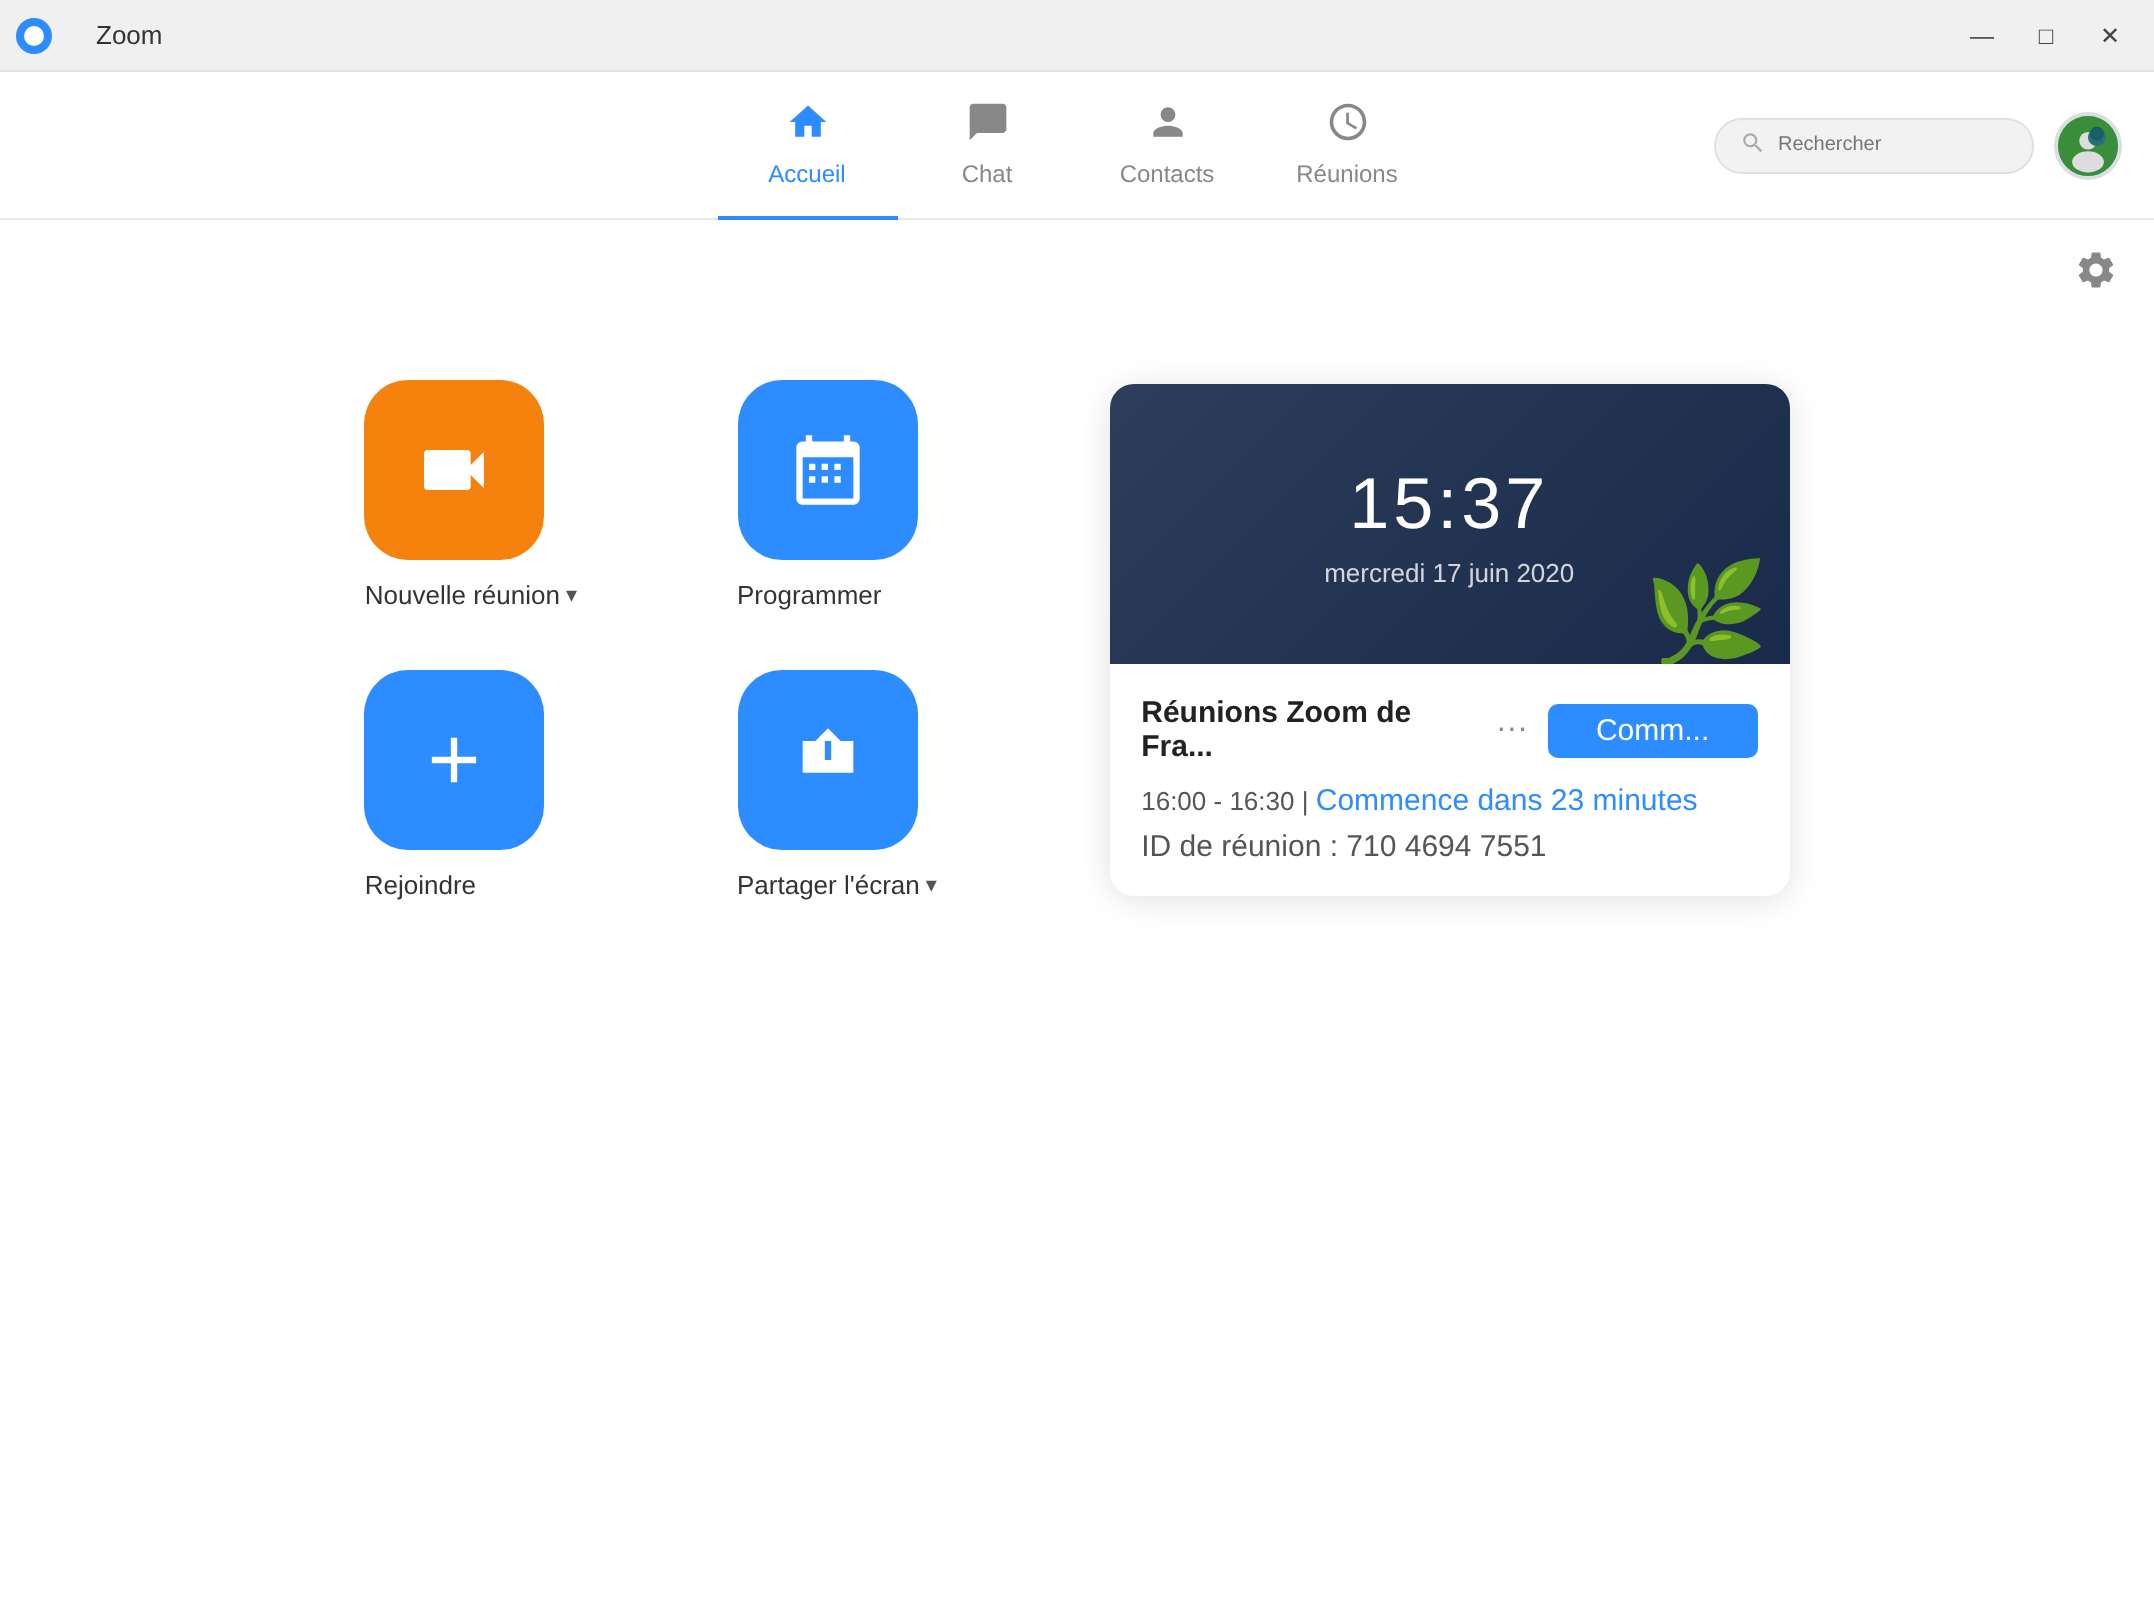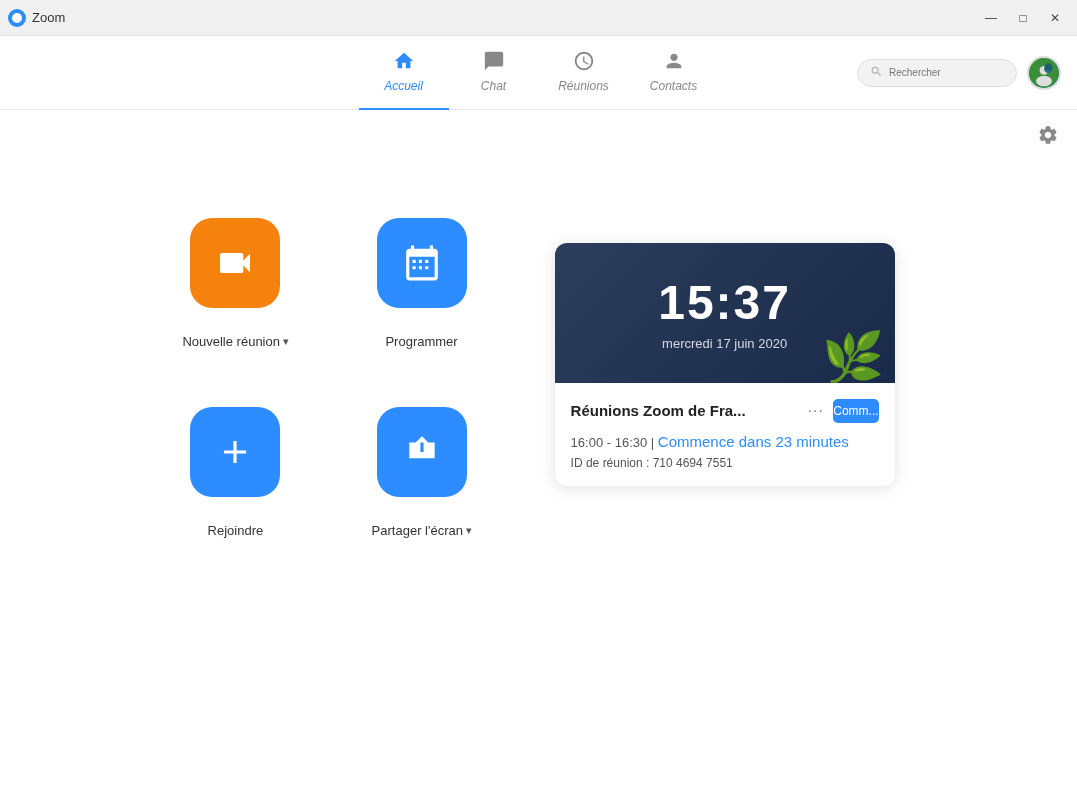--- a/index.html
+++ b/index.html
@@ -19,21 +19,21 @@
       background: #f0f0f0;
       display: flex;
       align-items: center;
       justify-content: space-between;
       padding: 0 8px;
       border-bottom: 1px solid #e0e0e0;
     }
     .title-bar-left {
       display: flex;
       align-items: center;
-      gap: 6px;
+      gap: 22px;
     }
     .title-bar-logo {
       width: 18px;
       height: 18px;
       background: #2d8cff;
       border-radius: 50%;
       display: flex;
       align-items: center;
       justify-content: center;
     }
@@ -73,21 +73,20 @@
       display: flex;
       align-items: center;
       justify-content: center;
       border-bottom: 1px solid #e8e8e8;
       position: relative;
     }
     .nav-tabs {
       display: flex;
       align-items: center;
       gap: 0;
-      font-style: italic;
     }
     .nav-tab {
       display: flex;
       flex-direction: column;
       align-items: center;
       justify-content: center;
       width: 90px;
       height: 74px;
       cursor: pointer;
       gap: 4px;
@@ -179,24 +178,23 @@
 
     .action-buttons-grid {
       display: grid;
       grid-template-columns: 1fr 1fr;
       gap: 30px 80px;
     }
 
     .action-item {
       display: flex;
       flex-direction: column;
-      align-items: center;
-      gap: 26px;
-      cursor: pointer;
-      margin-top: 28px;
+      align-items: flex-start;
+      gap: 10px;
+      cursor: pointer;
     }
 
     .action-btn {
       width: 90px;
       height: 90px;
       border-radius: 22px;
       display: flex;
       align-items: center;
       justify-content: center;
       font-size: 36px;
@@ -227,23 +225,23 @@
       background: linear-gradient(135deg, #2c3e5c 0%, #1a2a4a 100%);
       height: 140px;
       display: flex;
       flex-direction: column;
       align-items: center;
       justify-content: center;
       position: relative;
       overflow: hidden;
     }
     .meeting-card-time {
-      font-size: 48px;
+      font-size: 36px;
       color: white;
-      font-weight: 700;
+      font-weight: 400;
       letter-spacing: 2px;
     }
     .meeting-card-date {
       font-size: 13px;
       color: rgba(255,255,255,0.8);
       margin-top: 6px;
     }
     .plant-decoration {
       position: absolute;
       right: 10px;
@@ -277,37 +275,37 @@
       cursor: pointer;
       padding: 2px 4px;
       border: none;
       background: transparent;
     }
     .commencer-btn {
       background: #2d8cff;
       color: white;
       border: none;
       border-radius: 5px;
-      padding: 5px 0;
-      font-size: 12px;
+      padding: 5px 24px;
+      font-size: 15px;
       cursor: pointer;
       font-weight: 500;
     }
 
     .meeting-time-info {
       font-size: 13px;
       color: #555;
       margin-bottom: 6px;
     }
     .meeting-start-soon {
       color: #2d8cff;
       font-size: 15px;
     }
     .meeting-id {
-      font-size: 12px;
+      font-size: 15px;
       color: #555;
     }
   </style>
 </head>
 <body>
 
 <div class="title-bar">
   <div class="title-bar-left">
     <div class="title-bar-logo">
       <div class="title-bar-logo-inner"></div>
@@ -338,33 +336,33 @@
         <svg width="22" height="22" viewBox="0 0 24 24" fill="#888">
           <path d="M20 2H4c-1.1 0-2 .9-2 2v18l4-4h14c1.1 0 2-.9 2-2V4c0-1.1-.9-2-2-2z"></path>
         </svg>
       </span>
       <span>Chat</span>
     </div>
 
     <div class="nav-tab">
       <span class="nav-icon">
         <svg width="22" height="22" viewBox="0 0 24 24" fill="#888">
+          <path d="M12 12c2.21 0 4-1.79 4-4s-1.79-4-4-4-4 1.79-4 4 1.79 4 4 4zm0 2c-2.67 0-8 1.34-8 4v2h16v-2c0-2.66-5.33-4-8-4z"></path>
+        </svg>
+      </span>
+      <span>Contacts</span>
+    </div>
+
+    <div class="nav-tab">
+      <span class="nav-icon">
+        <svg width="22" height="22" viewBox="0 0 24 24" fill="#888">
           <path d="M12 2C6.48 2 2 6.48 2 12s4.48 10 10 10 10-4.48 10-10S17.52 2 12 2zm0 18c-4.41 0-8-3.59-8-8s3.59-8 8-8 8 3.59 8 8-3.59 8-8 8zm.5-13H11v6l5.25 3.15.75-1.23-4.5-2.67z"></path>
         </svg>
       </span>
       <span>Réunions</span>
-    </div>
-
-    <div class="nav-tab">
-      <span class="nav-icon">
-        <svg width="22" height="22" viewBox="0 0 24 24" fill="#888">
-          <path d="M12 12c2.21 0 4-1.79 4-4s-1.79-4-4-4-4 1.79-4 4 1.79 4 4 4zm0 2c-2.67 0-8 1.34-8 4v2h16v-2c0-2.66-5.33-4-8-4z"></path>
-        </svg>
-      </span>
-      <span>Contacts</span>
     </div>
 
   </div>
   <div class="nav-right">
     <div class="search-box">
       <span class="search-icon-svg">
         <svg width="13" height="13" viewBox="0 0 24 24" fill="#aaa">
           <path d="M15.5 14h-.79l-.28-.27A6.471 6.471 0 0 0 16 9.5 6.5 6.5 0 1 0 9.5 16c1.61 0 3.09-.59 4.23-1.57l.27.28v.79l5 4.99L20.49 19l-4.99-5zm-6 0C7.01 14 5 11.99 5 9.5S7.01 5 9.5 5 14 7.01 14 9.5 11.99 14 9.5 14z"></path>
         </svg>
       </span>

